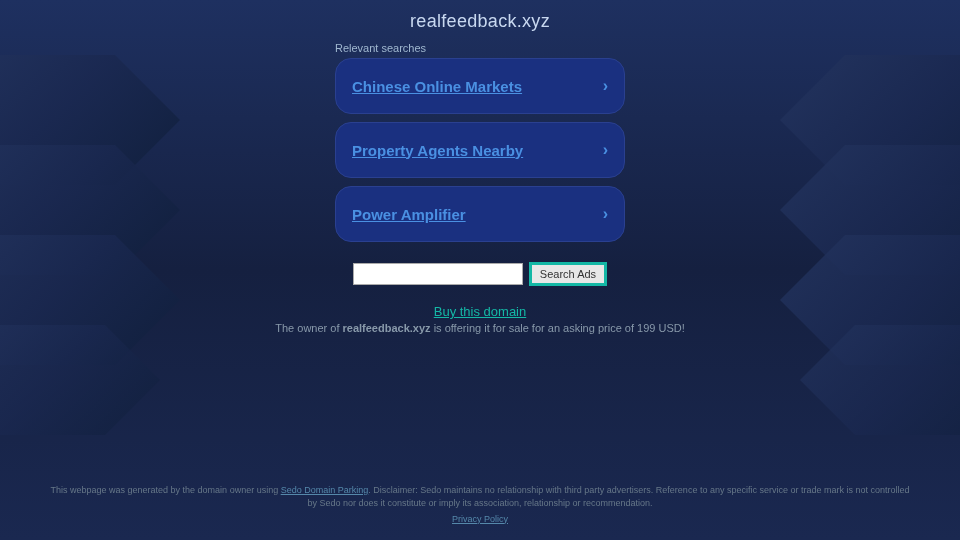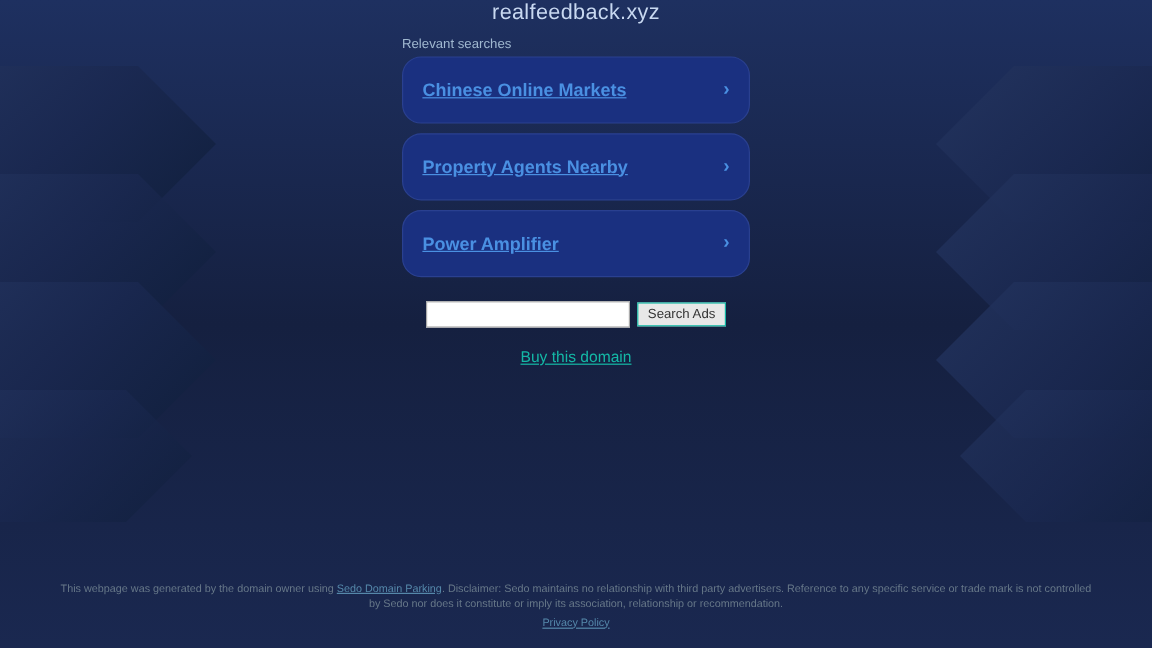--- a/index.html
+++ b/index.html
@@ -38,21 +38,21 @@
     .hex-right-3 { width: 260px; height: 130px; top: 235px; right: -80px; opacity: 0.85; }
     .hex-right-4 { width: 220px; height: 110px; top: 325px; right: -60px; opacity: 0.7; }
 
     
     .main-content {
       position: relative;
       z-index: 10;
       display: flex;
       flex-direction: column;
       align-items: center;
-      padding-top: 0;
+      padding-top: 11px;
     }
 
     .site-title {
       color: #c8d8f0;
       font-size: 18px;
       font-weight: normal;
       margin-bottom: 10px;
       letter-spacing: 0.3px;
     }
 
@@ -109,21 +109,21 @@
       width: 170px;
       height: 22px;
       background: #fff;
       border: 1px solid #aaa;
       font-size: 12px;
       padding: 2px 4px;
     }
 
     .search-ads-button {
       background: #e8e8e8;
-      border: 1px solid #14b8a6;
+      border: 3px solid #14b8a6;
       font-size: 11px;
       padding: 3px 8px;
       cursor: pointer;
       color: #333;
     }
 
     .buy-domain-section {
       text-align: center;
       margin-top: 6px;
     }
@@ -203,19 +203,22 @@
     </a>
   </div>
 
   <div class="search-bar-row">
     <input class="search-input" type="text" style="">
     <button class="search-ads-button">Search Ads</button>
   </div>
 
   <div class="buy-domain-section">
     <a class="buy-domain-link" href="#">Buy this domain</a>
+    <p class="buy-domain-desc">
+      <span>The owner of </span><strong>realfeedback.xyz</strong><span> is offering it for sale for an asking price of 199 USD!</span>
+    </p>
   </div>
 </div>
 
 <div class="footer-disclaimer">
   <span>This webpage was generated by the domain owner using </span><a href="#">Sedo Domain Parking</a><span>. Disclaimer: Sedo maintains no relationship with third party advertisers. Reference to any specific service or trade mark is not controlled by Sedo nor does it constitute or imply its association, relationship or recommendation.</span>
   <a href="#" class="privacy-link">Privacy Policy</a>
 </div>
 
 </body></html>

